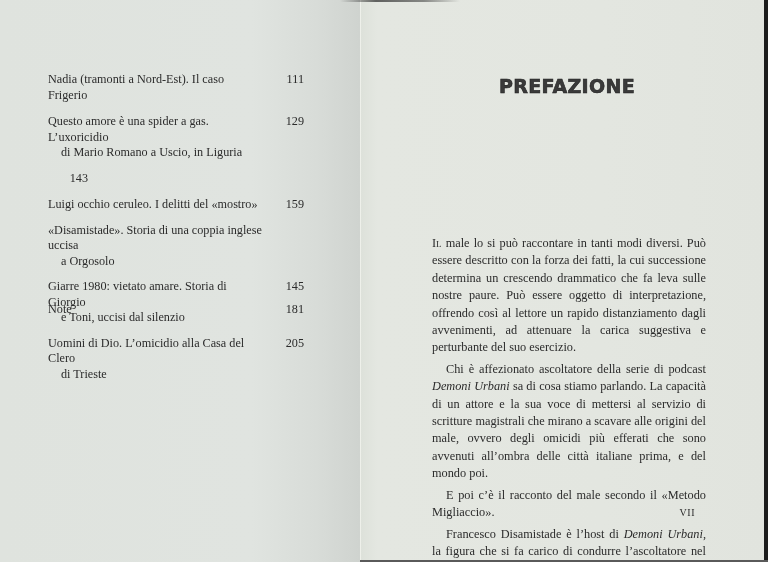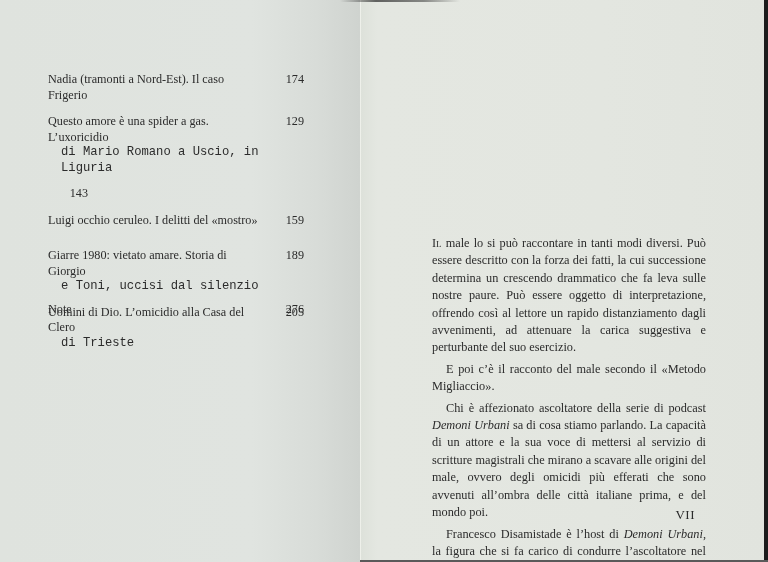--- a/index.html
+++ b/index.html
@@ -72,21 +72,20 @@
       display: flex;
       justify-content: space-between;
       margin-bottom: 10px;
     }
     .toc-entry .title {
       width: 215px;
     }
     .toc-entry .title .line2 {
       display: block;
       padding-left: 13px;
-      font-family: Liberation Mono, monospace;
     }
     .toc-entry .pg {
       width: 40px;
       text-align: right;
       padding-right: 6px;
     }
     .toc-entry.single { margin-bottom: 11px; }
     .toc-note {
       position: absolute;
       left: 48px;
@@ -127,83 +126,88 @@
       text-indent: 14px;
     }
     .smallcaps {
       font-variant: small-caps;
     }
     .preface-body em { font-style: italic; }
     .folio {
       position: absolute;
       right: 70px;
       top: 507px;
-      font-size: 13px;
+      font-size: 10px;
       letter-spacing: 0.5px;
     }
   </style>
 </head>
 <body>
 
 <div class="spread">
 
   <div class="page page-left">
     <div class="toc">
       <div class="toc-entry single">
         <span class="title">
           <span>Nadia (tramonti a Nord-Est). Il caso Frigerio</span>
         </span>
-        <span class="pg">174</span>
+        <span class="pg">111</span>
       </div>
       <div class="toc-entry">
         <span class="title">
           <span>Questo amore è una spider a gas. L’uxoricidio</span>
           <span class="line2">di Mario Romano a Uscio, in Liguria</span>
         </span>
         <span class="pg">129</span>
       </div>
       <div class="toc-entry single">
         <span class="pg">143</span>
       </div>
       <div class="toc-entry">
         <span class="title">
           <span>Luigi occhio ceruleo. I delitti del «mostro»</span>
         </span>
         <span class="pg">159</span>
       </div>
       <div class="toc-entry">
+        <span class="title">
+          <span>«Disamistade». Storia di una coppia inglese uccisa</span>
+          <span class="line2">a Orgosolo</span>
+        </span>
       </div>
       <div class="toc-entry">
         <span class="title">
           <span>Giarre 1980: vietato amare. Storia di Giorgio</span>
           <span class="line2">e Toni, uccisi dal silenzio</span>
         </span>
-        <span class="pg">189</span>
+        <span class="pg">145</span>
       </div>
       <div class="toc-entry">
         <span class="title">
           <span>Uomini di Dio. L’omicidio alla Casa del Clero</span>
           <span class="line2">di Trieste</span>
         </span>
         <span class="pg">205</span>
       </div>
     </div>
 
     <div class="toc-note">
       <span>Note</span>
-      <span class="pg">276</span>
+      <span class="pg">181</span>
     </div>
   </div>
 
   <div class="page page-right">
+    <div class="preface-title">PREFAZIONE</div>
 
     <div class="preface-body">
       <p><span class="smallcaps">Il</span><span> male lo si può raccontare in tanti modi diversi. Può essere descritto con la forza dei fatti, la cui successione determina un crescendo drammatico che fa leva sulle nostre paure. Può essere oggetto di interpretazione, offrendo così al lettore un rapido distanziamento dagli avvenimenti, ad attenuare la carica suggestiva e perturbante del suo esercizio.</span></p>
+      <p><span>Chi è affezionato ascoltatore della serie di podcast </span><em>Demoni Urbani</em><span> sa di cosa stiamo parlando. La capacità di un attore e la sua voce di mettersi al servizio di scritture magistrali che mirano a scavare alle origini del male, ovvero degli omicidi più efferati che sono avvenuti all’ombra delle città italiane prima, e del mondo poi.</span></p>
       <p><span>E poi c’è il racconto del male secondo il «Metodo Migliaccio».</span></p>
-      <p><span>Chi è affezionato ascoltatore della serie di podcast </span><em>Demoni Urbani</em><span> sa di cosa stiamo parlando. La capacità di un attore e la sua voce di mettersi al servizio di scritture magistrali che mirano a scavare alle origini del male, ovvero degli omicidi più efferati che sono avvenuti all’ombra delle città italiane prima, e del mondo poi.</span></p>
       <p><span>Francesco Disamistade è l’host di </span><em>Demoni Urbani</em><span>, la figura che si fa carico di condurre l’ascoltatore nel torbido di ciascuna vicenda della serie. Un attore di grande spessore, il cui curriculum fa spavento, tanto è farcito di collaborazioni</span></p>
     </div>
 
     <div class="folio">VII</div>
   </div>
 
   <div class="top-shadow"></div>
   <div class="right-edge"></div>
   <div class="bottom-edge"></div>
 </div>

